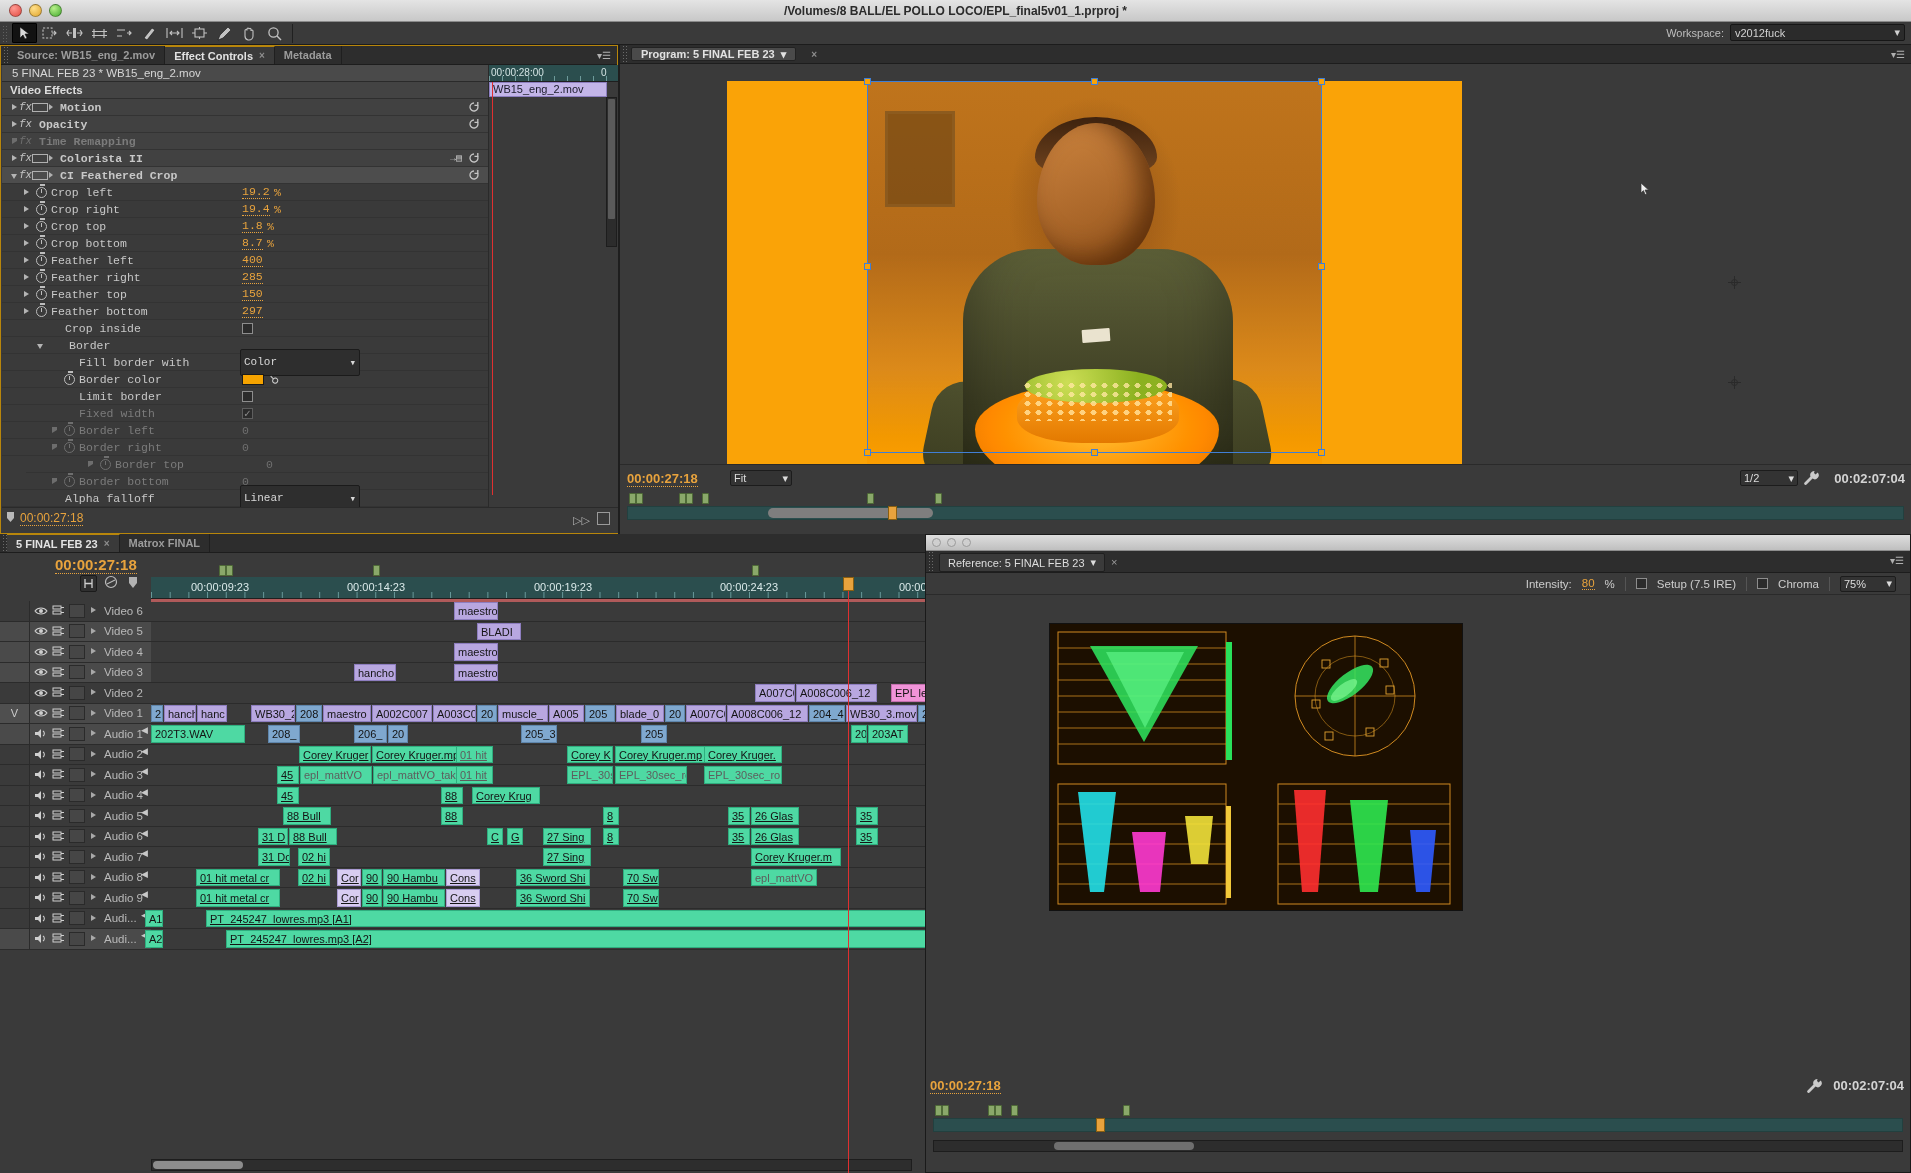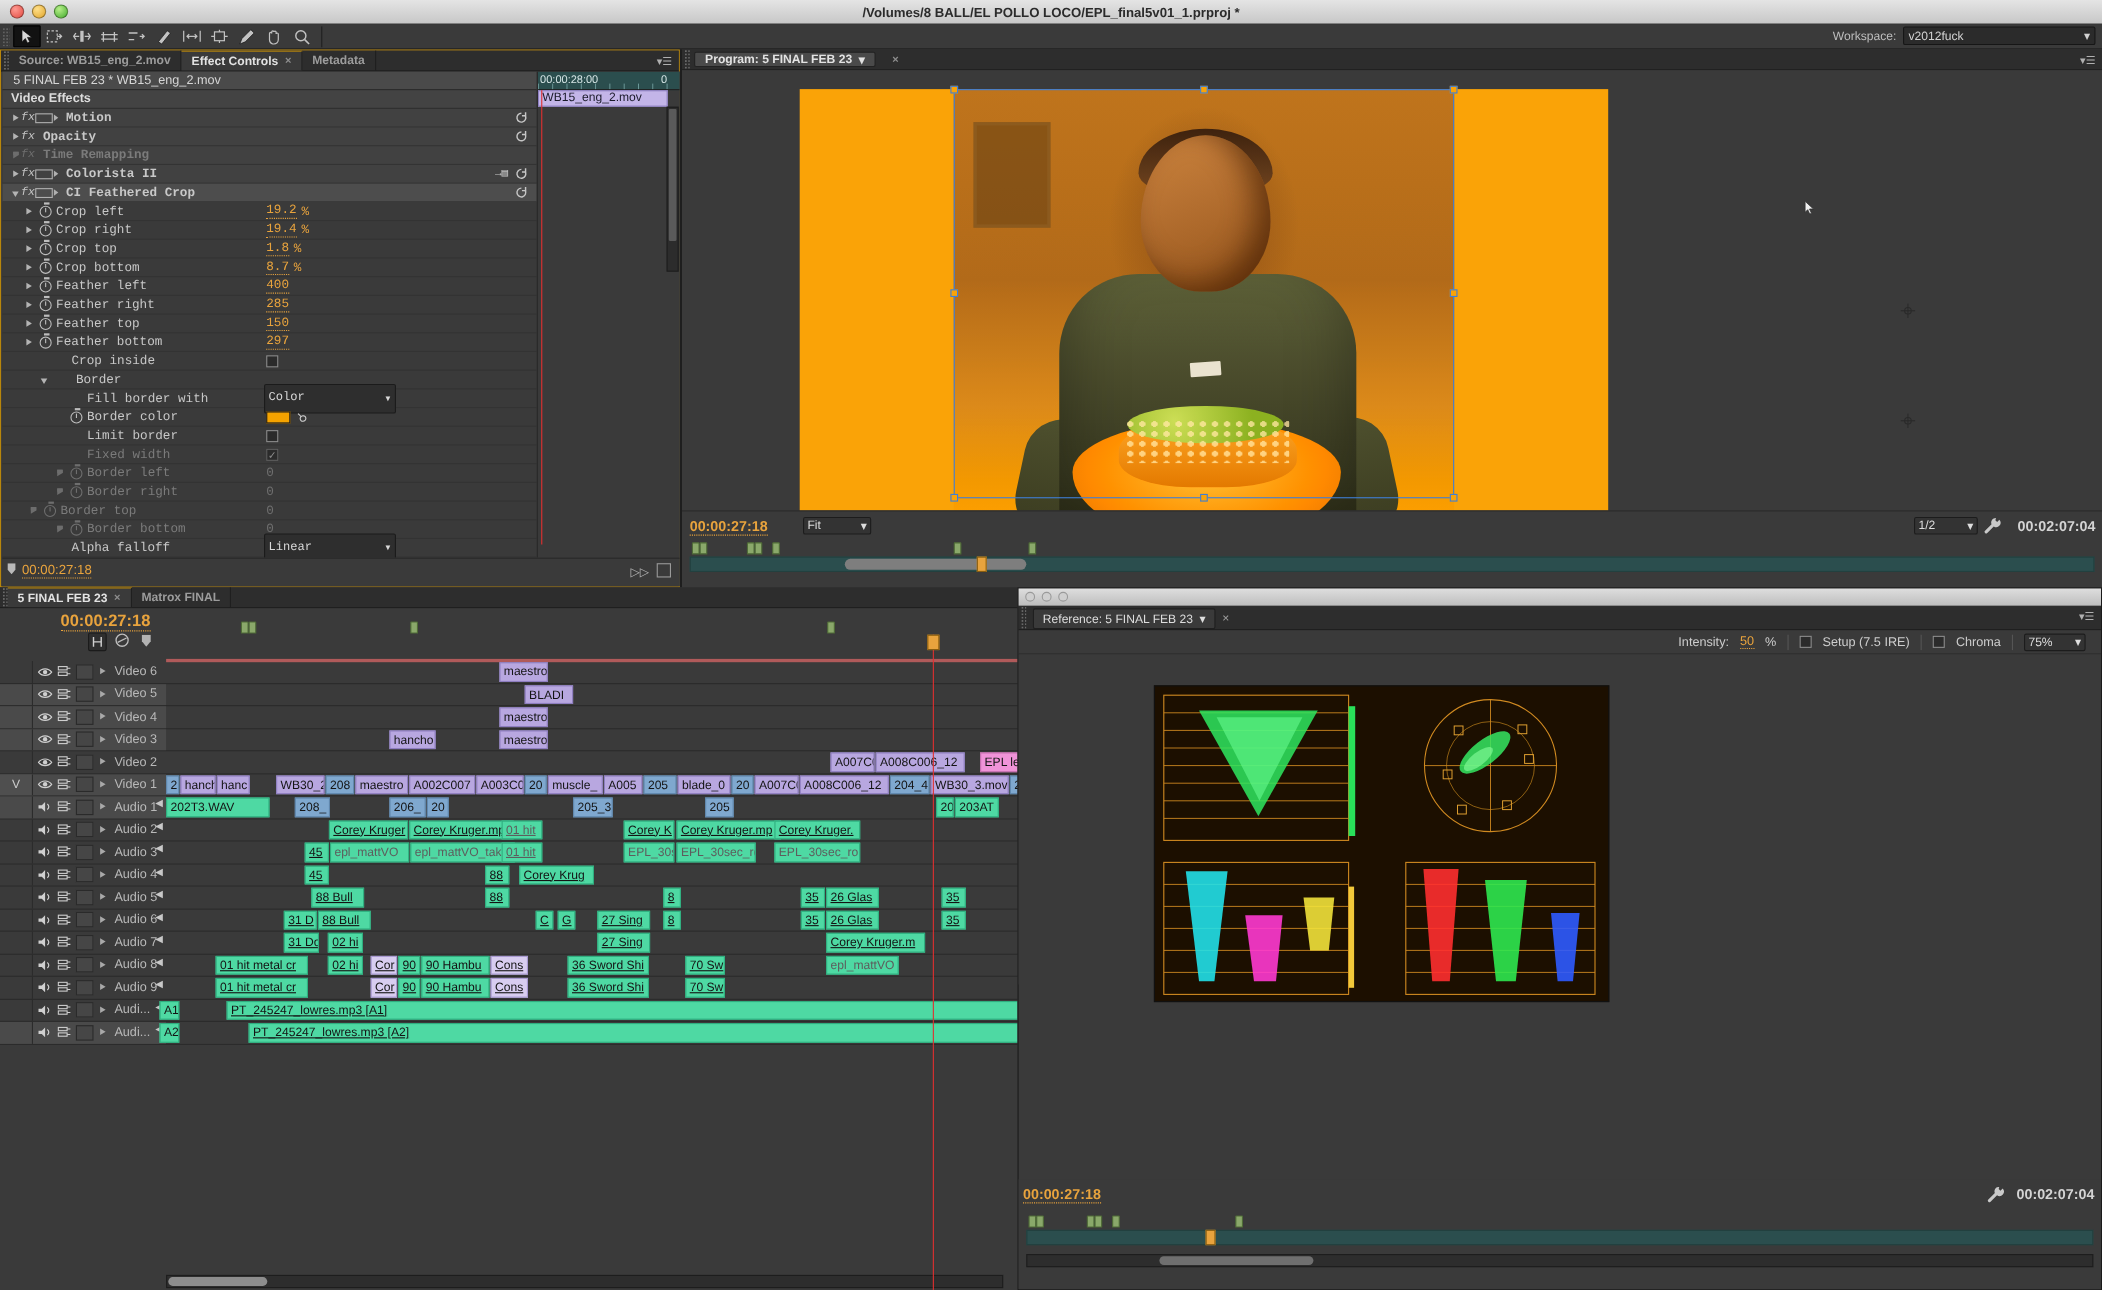--- a/index.html
+++ b/index.html
@@ -617,21 +617,21 @@
           <span class="stopw dimw" style="margin-left: 5px;"></span>
           <span class="ec-name">Border left</span>
           <span class="ec-val greyval">0</span>
         </div>
         <div class="ec-row dim" style="padding-left: 48px;">
           <span class="tri dimtri"></span>
           <span class="stopw dimw" style="margin-left: 5px;"></span>
           <span class="ec-name">Border right</span>
           <span class="ec-val greyval">0</span>
         </div>
-        <div class="ec-row dim" style="padding-left: 24px;">
+        <div class="ec-row dim" style="padding-left: 60px; margin-left: 24px;">
           <span class="tri dimtri"></span>
           <span class="stopw dimw" style="margin-left: 5px;"></span>
           <span class="ec-name">Border top</span>
           <span class="ec-val greyval">0</span>
         </div>
         <div class="ec-row dim" style="padding-left: 48px;">
           <span class="tri dimtri"></span>
           <span class="stopw dimw" style="margin-left: 5px;"></span>
           <span class="ec-name">Border bottom</span>
           <span class="ec-val greyval">0</span>
@@ -786,20 +786,28 @@
           </svg>
       </div>
 
       <div class="tl-markers">
         <div class="mk" style="left:68px;"></div>
         <div class="mk" style="left:75px;"></div>
         <div class="mk" style="left:222px;"></div>
         <div class="mk" style="left:601px;"></div>
       </div>
 
+      <div class="tl-ruler" id="tlRuler">
+        <div class="ticks"></div>
+      <div class="lbl" style="left: 40px;">00:00:09:23</div>
+          <div class="lbl" style="left: 196px;">00:00:14:23</div>
+          <div class="lbl" style="left: 383px;">00:00:19:23</div>
+          <div class="lbl" style="left: 569px;">00:00:24:23</div>
+          <div class="lbl" style="left: 748px;">00:00</div>
+        </div>
     </div>
 
     <div class="tl-workbar"></div>
     <div class="tl-tracks" id="tlTracks">
         <div class="trow">
           <div class="thead">
             <div class="tsrc"></div>
             <div class="ticon">
               <svg width="14" height="10" viewBox="0 0 14 10">
                 <path d="M1 5 C4 1,10 1,13 5 C10 9,4 9,1 5 Z" fill="none" stroke="#cfcfcf" stroke-width="1.1"></path>
@@ -1311,21 +1319,21 @@
     <div class="ref-tab">
       <span>Reference: 5 FINAL FEB 23</span>
       <span style="margin-left:6px;">▾</span>
     </div>
     <div style="display:flex;align-items:center;padding:0 6px;color:#9d9d9d;font-size:11px;">×</div>
     <div class="panelmenu">▾☰</div>
   </div>
 
   <div class="ref-toolbar">
     <span class="rt-label">Intensity:</span>
-    <span class="rt-val">50</span>
+    <span class="rt-val">80</span>
     <span class="rt-label">%</span>
     <span class="rt-sep"></span>
     <span class="rt-chk"></span>
     <span class="rt-label">Setup (7.5 IRE)</span>
     <span class="rt-sep"></span>
     <span class="rt-chk"></span>
     <span class="rt-label">Chroma</span>
     <span class="rt-sep"></span>
     <span class="rt-dd">
       <span>75%</span>

